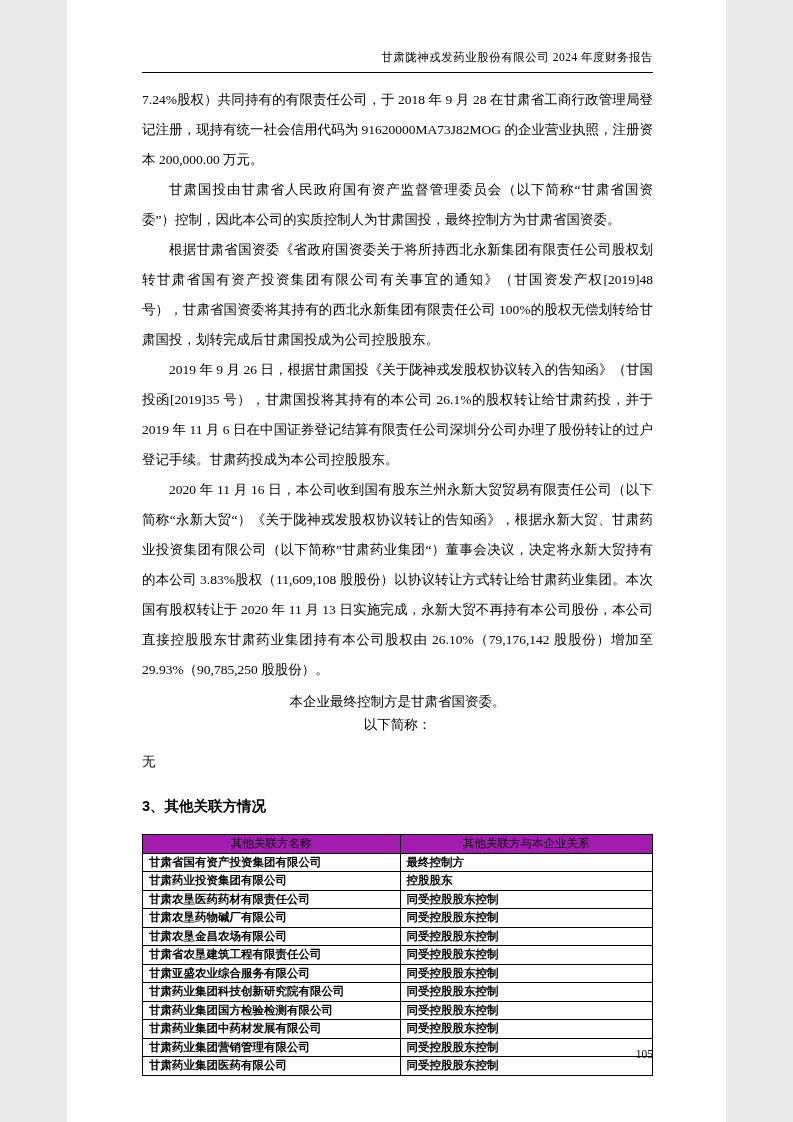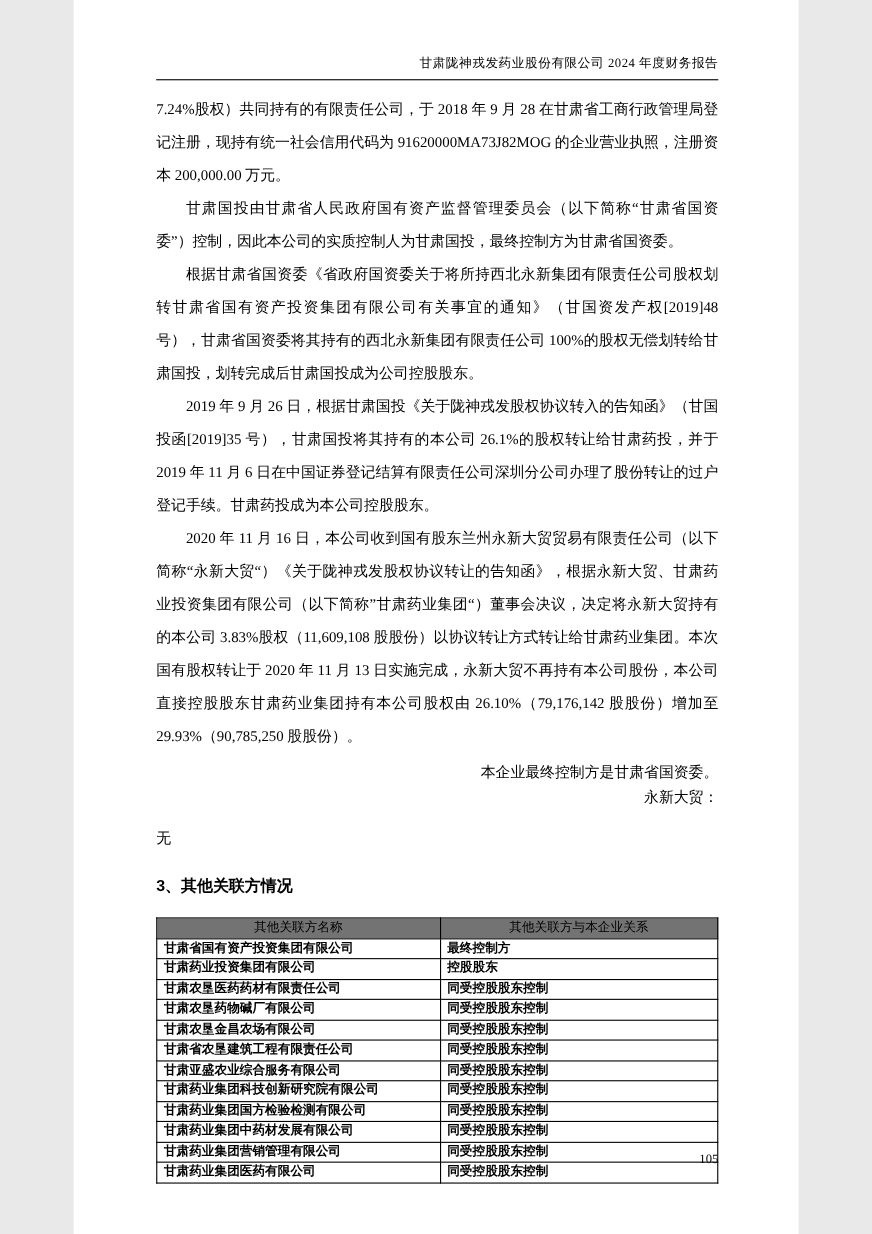--- a/index.html
+++ b/index.html
@@ -29,21 +29,21 @@
     font-size: 13.5px;
   }
   .para {
     text-align: justify;
     line-height: 30px;
     text-indent: 2em;
   }
   .para.no-indent { text-indent: 0; font-family: Liberation Serif, serif; }
   .note-line {
     line-height: 23px;
-    text-align: right;
+    text-align: center;
   }
   .note-line.first { margin-top: 5px; }
   .standalone {
     margin-top: 14px;
     line-height: 23px;
   }
   .section-heading {
     font-family: "Liberation Sans", "DejaVu Sans", sans-serif;
     font-weight: bold;
     font-size: 14.5px;
@@ -65,21 +65,21 @@
   .related-table td {
     border: 1px solid #000000;
     padding: 2px 6px;
     line-height: 13.5px;
     vertical-align: middle;
     font-weight: bold;
   }
   .related-table th {
     font-weight: normal;
     text-align: center;
-    background: #737373;
+    background: #a21caf;
   }
   .related-table td {
     text-align: left;
   }
   .col-name { width: 50.5%; }
   .col-rel  { width: 49.5%; }
   .page-number {
     position: absolute;
     right: 73px;
     bottom: 62px;
@@ -97,21 +97,21 @@
     </div>
 
     <div class="doc-body">
       <p class="para no-indent">7.24%股权）共同持有的有限责任公司，于 2018 年 9 月 28 在甘肃省工商行政管理局登记注册，现持有统一社会信用代码为 91620000MA73J82MOG 的企业营业执照，注册资本 200,000.00 万元。</p>
       <p class="para">甘肃国投由甘肃省人民政府国有资产监督管理委员会（以下简称“甘肃省国资委”）控制，因此本公司的实质控制人为甘肃国投，最终控制方为甘肃省国资委。</p>
       <p class="para">根据甘肃省国资委《省政府国资委关于将所持西北永新集团有限责任公司股权划转甘肃省国有资产投资集团有限公司有关事宜的通知》（甘国资发产权[2019]48 号），甘肃省国资委将其持有的西北永新集团有限责任公司 100%的股权无偿划转给甘肃国投，划转完成后甘肃国投成为公司控股股东。</p>
       <p class="para">2019 年 9 月 26 日，根据甘肃国投《关于陇神戎发股权协议转入的告知函》（甘国投函[2019]35 号），甘肃国投将其持有的本公司 26.1%的股权转让给甘肃药投，并于 2019 年 11 月 6 日在中国证券登记结算有限责任公司深圳分公司办理了股份转让的过户登记手续。甘肃药投成为本公司控股股东。</p>
       <p class="para">2020 年 11 月 16 日，本公司收到国有股东兰州永新大贸贸易有限责任公司（以下简称“永新大贸“）《关于陇神戎发股权协议转让的告知函》，根据永新大贸、甘肃药业投资集团有限公司（以下简称”甘肃药业集团“）董事会决议，决定将永新大贸持有的本公司 3.83%股权（11,609,108 股股份）以协议转让方式转让给甘肃药业集团。本次国有股权转让于 2020 年 11 月 13 日实施完成，永新大贸不再持有本公司股份，本公司直接控股股东甘肃药业集团持有本公司股权由 26.10%（79,176,142 股股份）增加至 29.93%（90,785,250 股股份）。</p>
 
       <p class="note-line first">本企业最终控制方是甘肃省国资委。</p>
-      <p class="note-line">永新大贸：</p>
+      <p class="note-line">以下简称：</p>
       <p class="standalone">无</p>
 
 
       <h3 class="section-heading">3、其他关联方情况</h3>
 
       <table class="related-table">
         <thead>
           <tr>
             <th class="col-name">其他关联方名称</th>
             <th class="col-rel">其他关联方与本企业关系</th>

